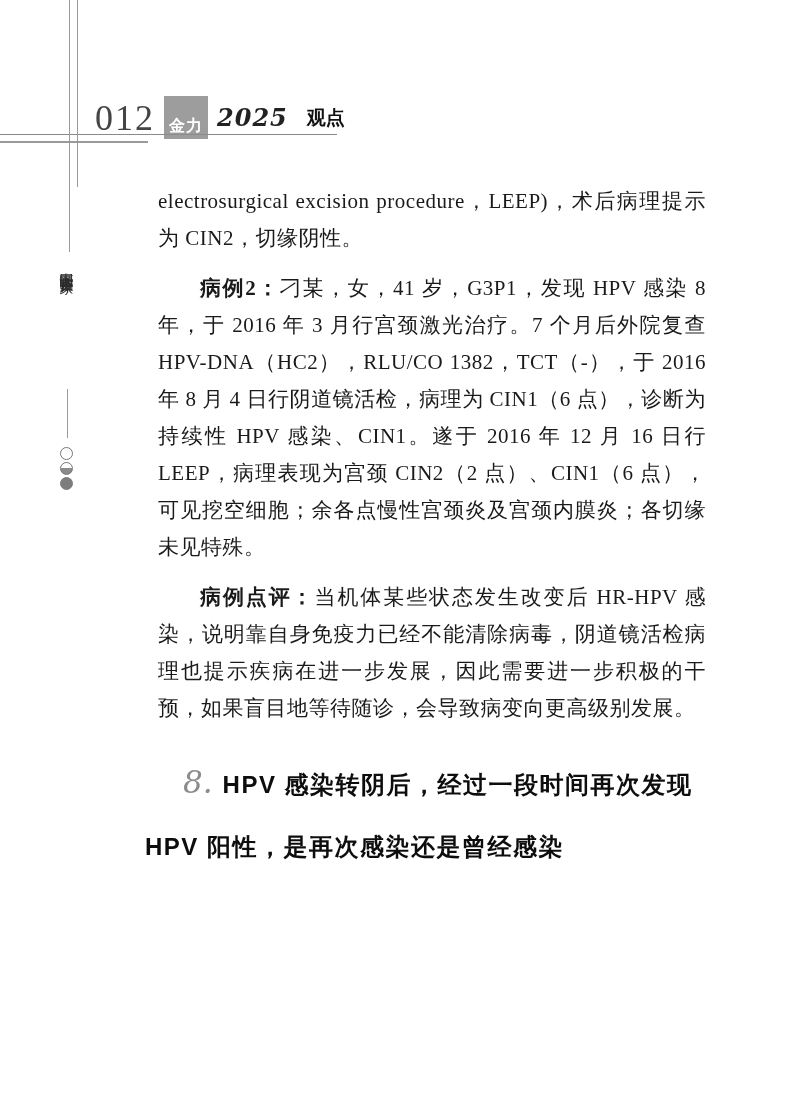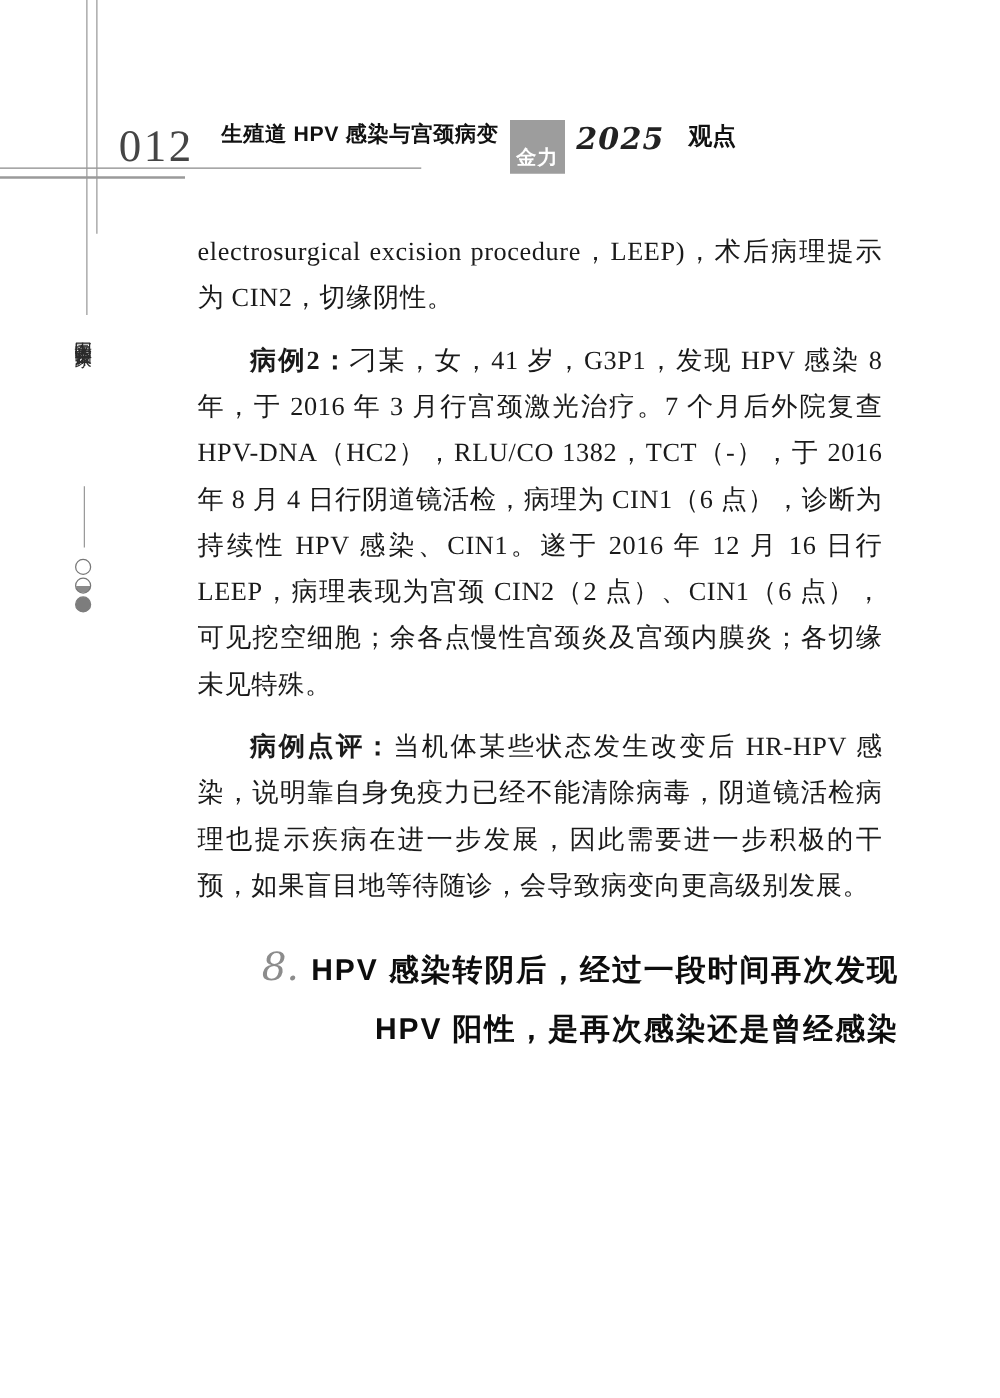--- a/index.html
+++ b/index.html
@@ -7,21 +7,21 @@
   body {
     width: 800px; height: 1118px; position: relative; overflow: hidden;
     font-family: "Liberation Serif", "DejaVu Serif", serif;
     color: #1a1a1a;
   }
   .page { position: absolute; inset: 0; background: #fff; }
 
   
   .page-header {
     position: absolute; left: 95px; top: 96px;
-    display: flex; align-items: flex-start; white-space: nowrap;
+    display: flex; align-items: center; white-space: nowrap;
   }
   .page-num {
     font-family: "Liberation Serif", "DejaVu Serif", serif;
     font-size: 36px; font-weight: 400; color: #454545; letter-spacing: 2px;
   }
   .book-title {
     margin-left: 22px;
     font-family: "Liberation Sans", "DejaVu Sans", sans-serif;
     font-size: 17px; font-weight: 700; color: #111; letter-spacing: 0.5px;
   }
@@ -70,38 +70,37 @@
     letter-spacing: 0.5px;
   }
   .content p { margin: 13px; }
   .indent { text-indent: 2em; }
   .lead { font-weight: 700; }
 
   .section-heading {
     margin: 24px 0 15px 0;
     font-family: "Liberation Sans", "DejaVu Sans", sans-serif;
     font-size: 24px; font-weight: 700; color: #0d0d0d;
-    line-height: 47px; letter-spacing: 1.5px;
-    text-indent: 38px; text-align: right;
+    line-height: 62px; letter-spacing: 1.5px;
+    text-indent: 38px; text-align: left;
   }
   .sec-num {
     font-family: "DejaVu Serif", "Liberation Serif", serif;
     font-style: italic; font-weight: 400;
     font-size: 31px; color: #8c8c8c;
     padding-right: 10px; letter-spacing: 0;
   }
 </style>
 </head>
 <body>
 
 <div class="page">
 
   <header class="page-header">
     <span class="page-num">012</span>
-    <span class="book-title">生殖道 HPV 感染与宫颈病变</span>
     <span class="author-badge">金力</span>
     <span class="edition-year">2025</span>
     <span class="viewpoint">观点</span>
   </header>
   <div class="rule-thin"></div>
   <div class="rule-thick"></div>
   <div class="vline-outer"></div>
   <div class="vline-inner"></div>
 
   <aside>

